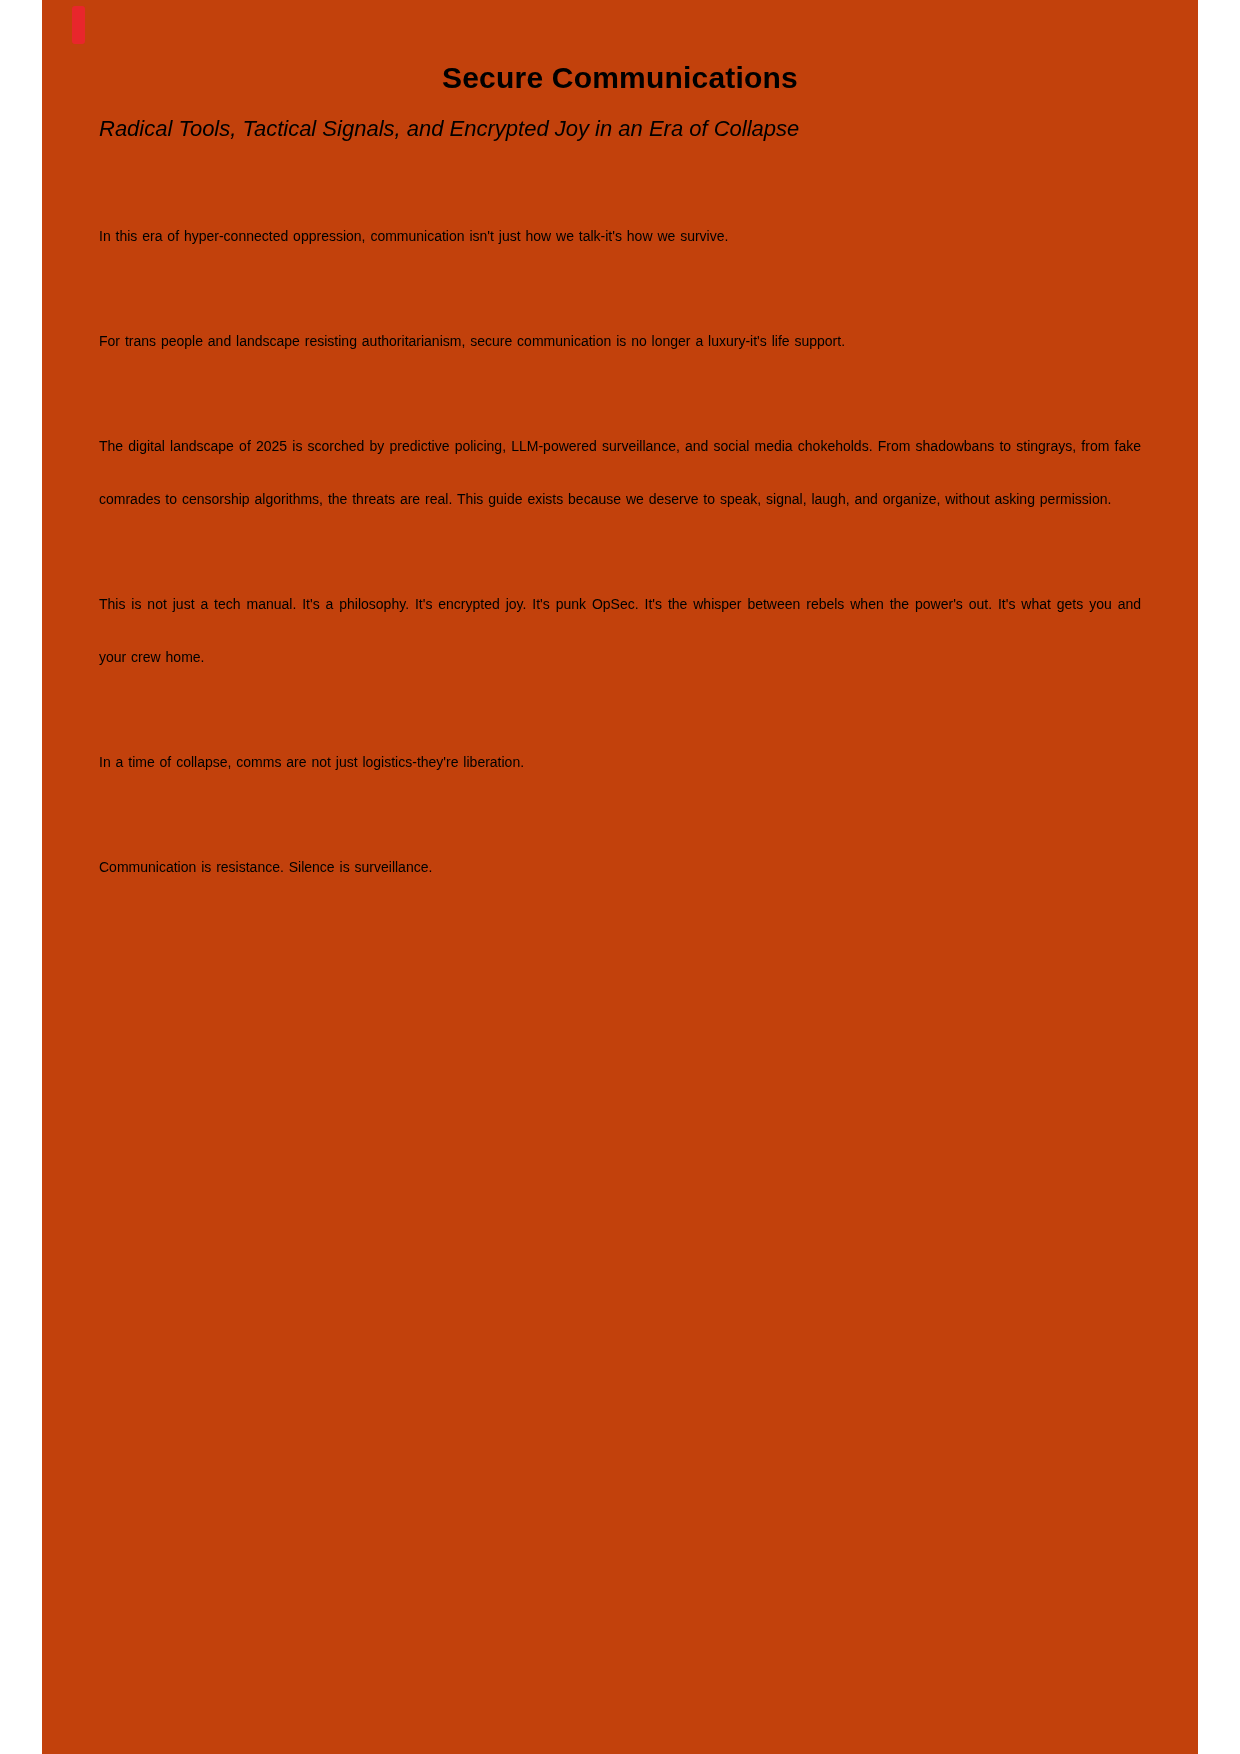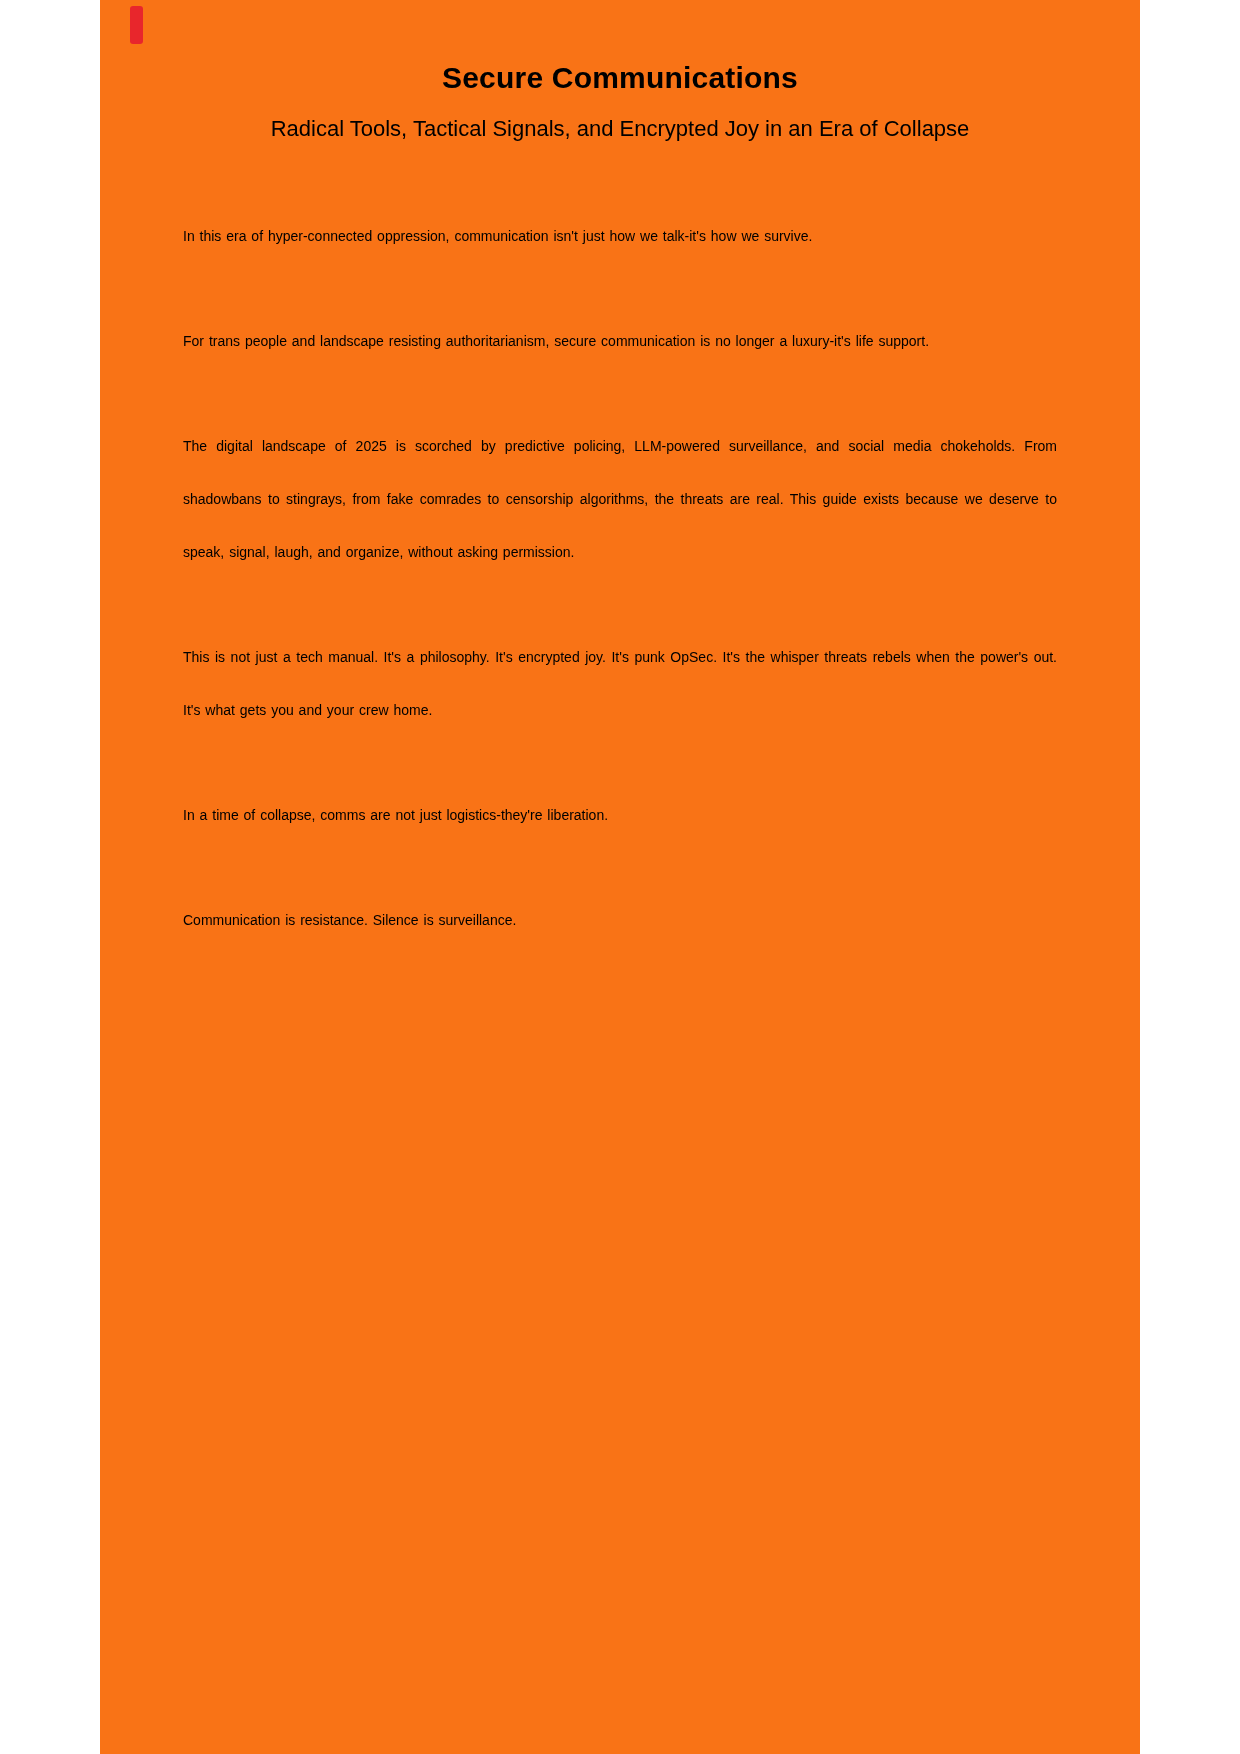--- a/index.html
+++ b/index.html
@@ -1,25 +1,25 @@
 <!DOCTYPE html>
 <html><head>
 <meta charset="utf-8">
 <style>
   * { margin: 0; padding: 0; box-sizing: border-box; }
   html, body { background: #ffffff; }
   .page {
     position: relative;
-    width: 1040px;
+    width: 1156px;
     height: 1754px;
     margin: 0 auto;
-    background: #f97316;
+    background: #c2410c;
     color: #000000;
     font-family: "Liberation Sans", "DejaVu Sans", sans-serif;
-    padding: 0 83px;
+    padding: 0 57px;
     overflow: hidden;
   }
   .red-marker {
     position: absolute;
     left: 30px;
     top: 6px;
     width: 13px;
     height: 38px;
     border-radius: 3px;
     background: #e8262c;
@@ -29,21 +29,22 @@
     font-size: 30px;
     line-height: 36px;
     font-weight: bold;
     text-align: center;
     letter-spacing: 0.2px;
   }
   .doc-subtitle {
     margin-top: 18px;
     font-size: 22px;
     line-height: 30px;
-    text-align: center;
+    font-style: italic;
+    text-align: left;
   }
   .body-text {
     margin-top: 66px;
   }
   .body-text p {
     font-size: 14px;
     line-height: 53px;
     text-align: justify;
     margin: 0 0 52px 0;
     word-spacing: 1px;
@@ -57,18 +58,18 @@
   <div class="red-marker"></div>
 
   <h1 class="doc-title">Secure Communications</h1>
 
   <div class="doc-subtitle">Radical Tools, Tactical Signals, and Encrypted Joy in an Era of Collapse</div>
 
   <div class="body-text">
     <p>In this era of hyper-connected oppression, communication isn't just how we talk-it's how we survive.</p>
     <p>For trans people and landscape resisting authoritarianism, secure communication is no longer a luxury-it's life support.</p>
     <p>The digital landscape of 2025 is scorched by predictive policing, LLM-powered surveillance, and social media chokeholds. From shadowbans to stingrays, from fake comrades to censorship algorithms, the threats are real. This guide exists because we deserve to speak, signal, laugh, and organize, without asking permission.</p>
-    <p>This is not just a tech manual. It's a philosophy. It's encrypted joy. It's punk OpSec. It's the whisper threats rebels when the power's out. It's what gets you and your crew home.</p>
+    <p>This is not just a tech manual. It's a philosophy. It's encrypted joy. It's punk OpSec. It's the whisper between rebels when the power's out. It's what gets you and your crew home.</p>
     <p>In a time of collapse, comms are not just logistics-they're liberation.</p>
     <p>Communication is resistance. Silence is surveillance.</p>
   </div>
 
 </div>
 
 </body></html>

